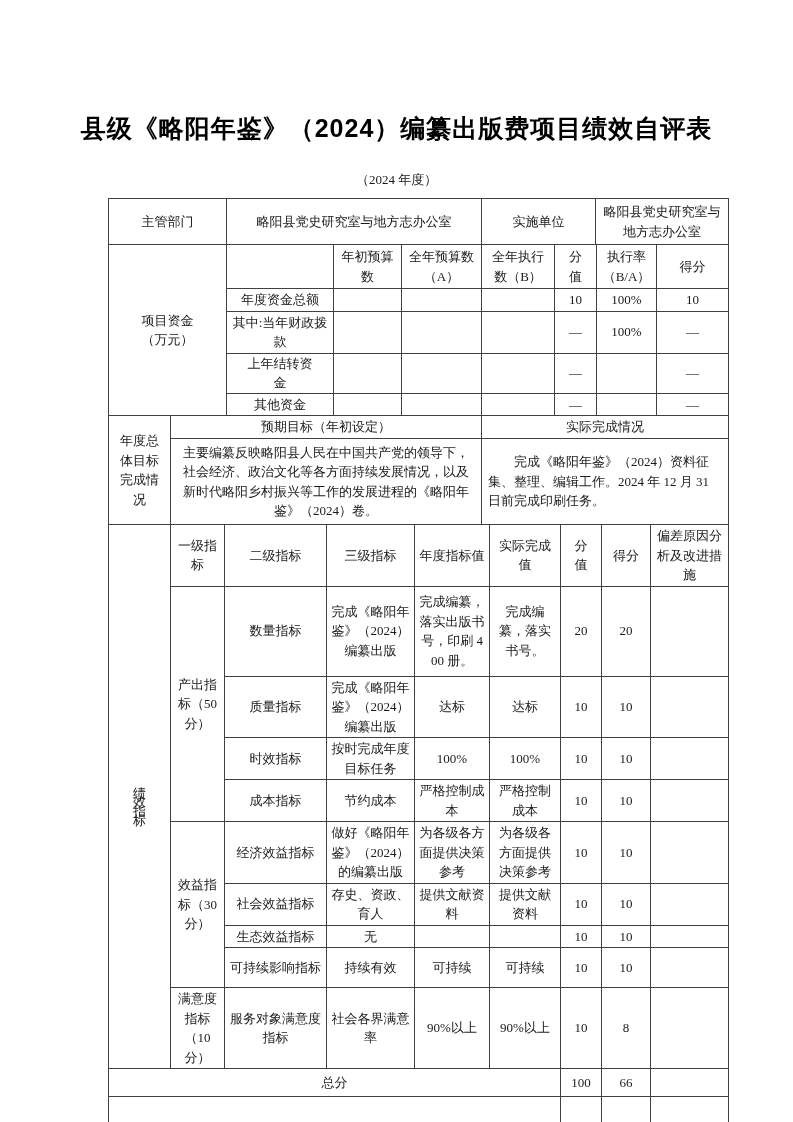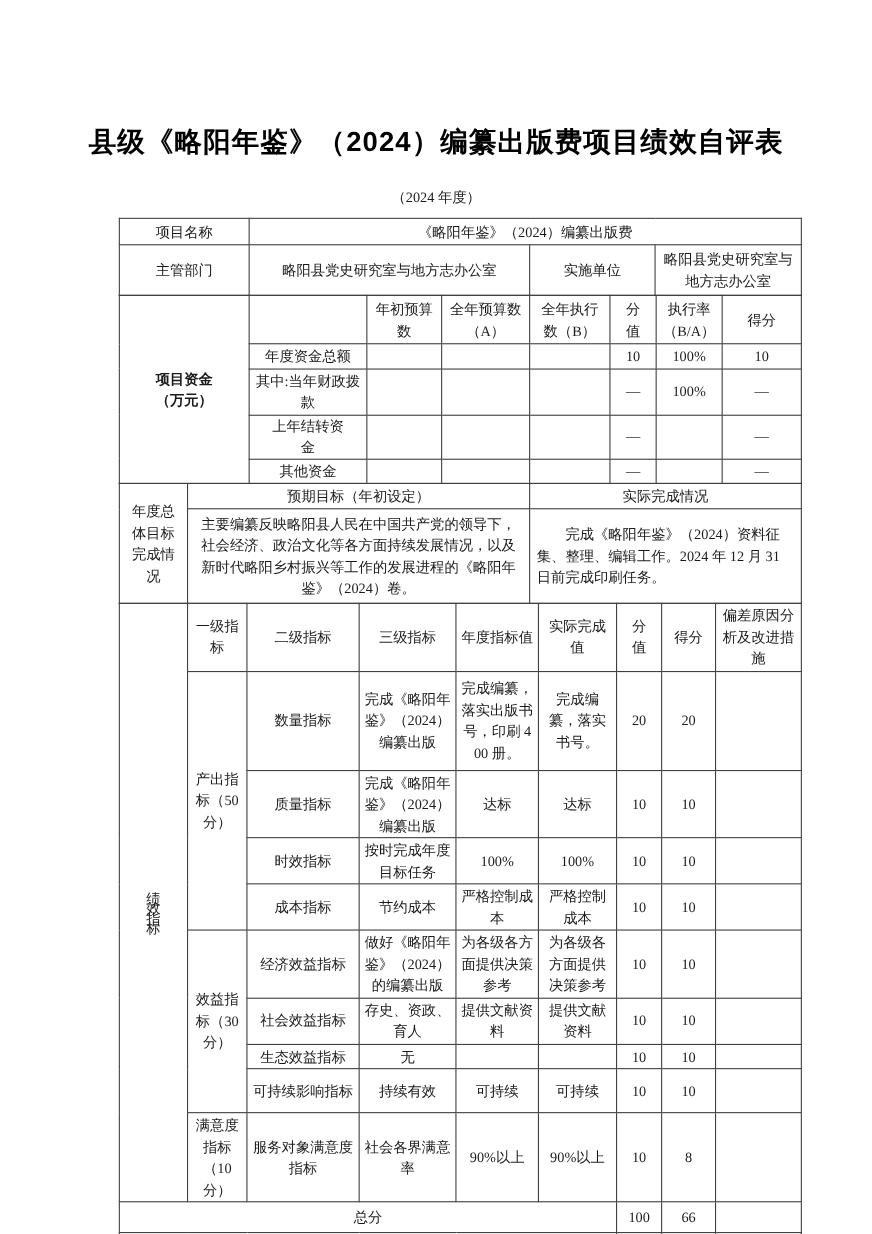--- a/index.html
+++ b/index.html
@@ -18,21 +18,21 @@
   table { border-collapse:collapse; table-layout:fixed; width:620px; }
   table + table { margin-top:-1px; }
   td {
     border:1px solid #404040; font-size:13px; line-height:1.5;
     padding:1px 4px; text-align:center; vertical-align:middle;
     word-break:break-all; overflow:hidden;
   }
   .tl { text-align:center; }
   .indent2 { text-align:left; text-indent:2em; }
   .goal-label { padding:1px 10px; }
-  .funding-label { padding:0 28px;font-weight:bold; }
+  .funding-label { padding:0 28px; }
   .pad18 { padding:0 18px;font-family:Liberation Serif, serif; }
   .v-text {
     display:inline-block; writing-mode:vertical-rl; text-orientation:upright;
     letter-spacing:9px; line-height:1;
   }
   .force-stack { display:block; width:1.2em; margin:0 auto; word-break:break-all; }
   
   .h24{height:24px}.h46{height:46px}.h44{height:44px}.h22{height:22px}.h40{height:40px}
   .h23{height:23px}.h86{height:86px}.h56{height:56px}.h90{height:90px}.h36{height:36px}
   .h60{height:60px}.h21{height:21px}.h78{height:78px}.h28{height:28px}.h26{height:26px}
@@ -48,24 +48,20 @@
   <div class="doc">
 
     <table>
       <colgroup>
           <col style="width:118px">
           <col style="width:255px">
           <col style="width:114px">
           <col style="width:133px">
         </colgroup>
       <tbody>
-          <tr class="h24">
-        <td>项目名称</td>
-        <td colspan="3">《略阳年鉴》（2024）编纂出版费</td>
-      </tr>
       <tr class="h46">
         <td>主管部门</td>
         <td>略阳县党史研究室与地方志办公室</td>
         <td>实施单位</td>
         <td>略阳县党史研究室与地方志办公室</td>
       </tr>
     </tbody>
       </table>
 
     <table>

